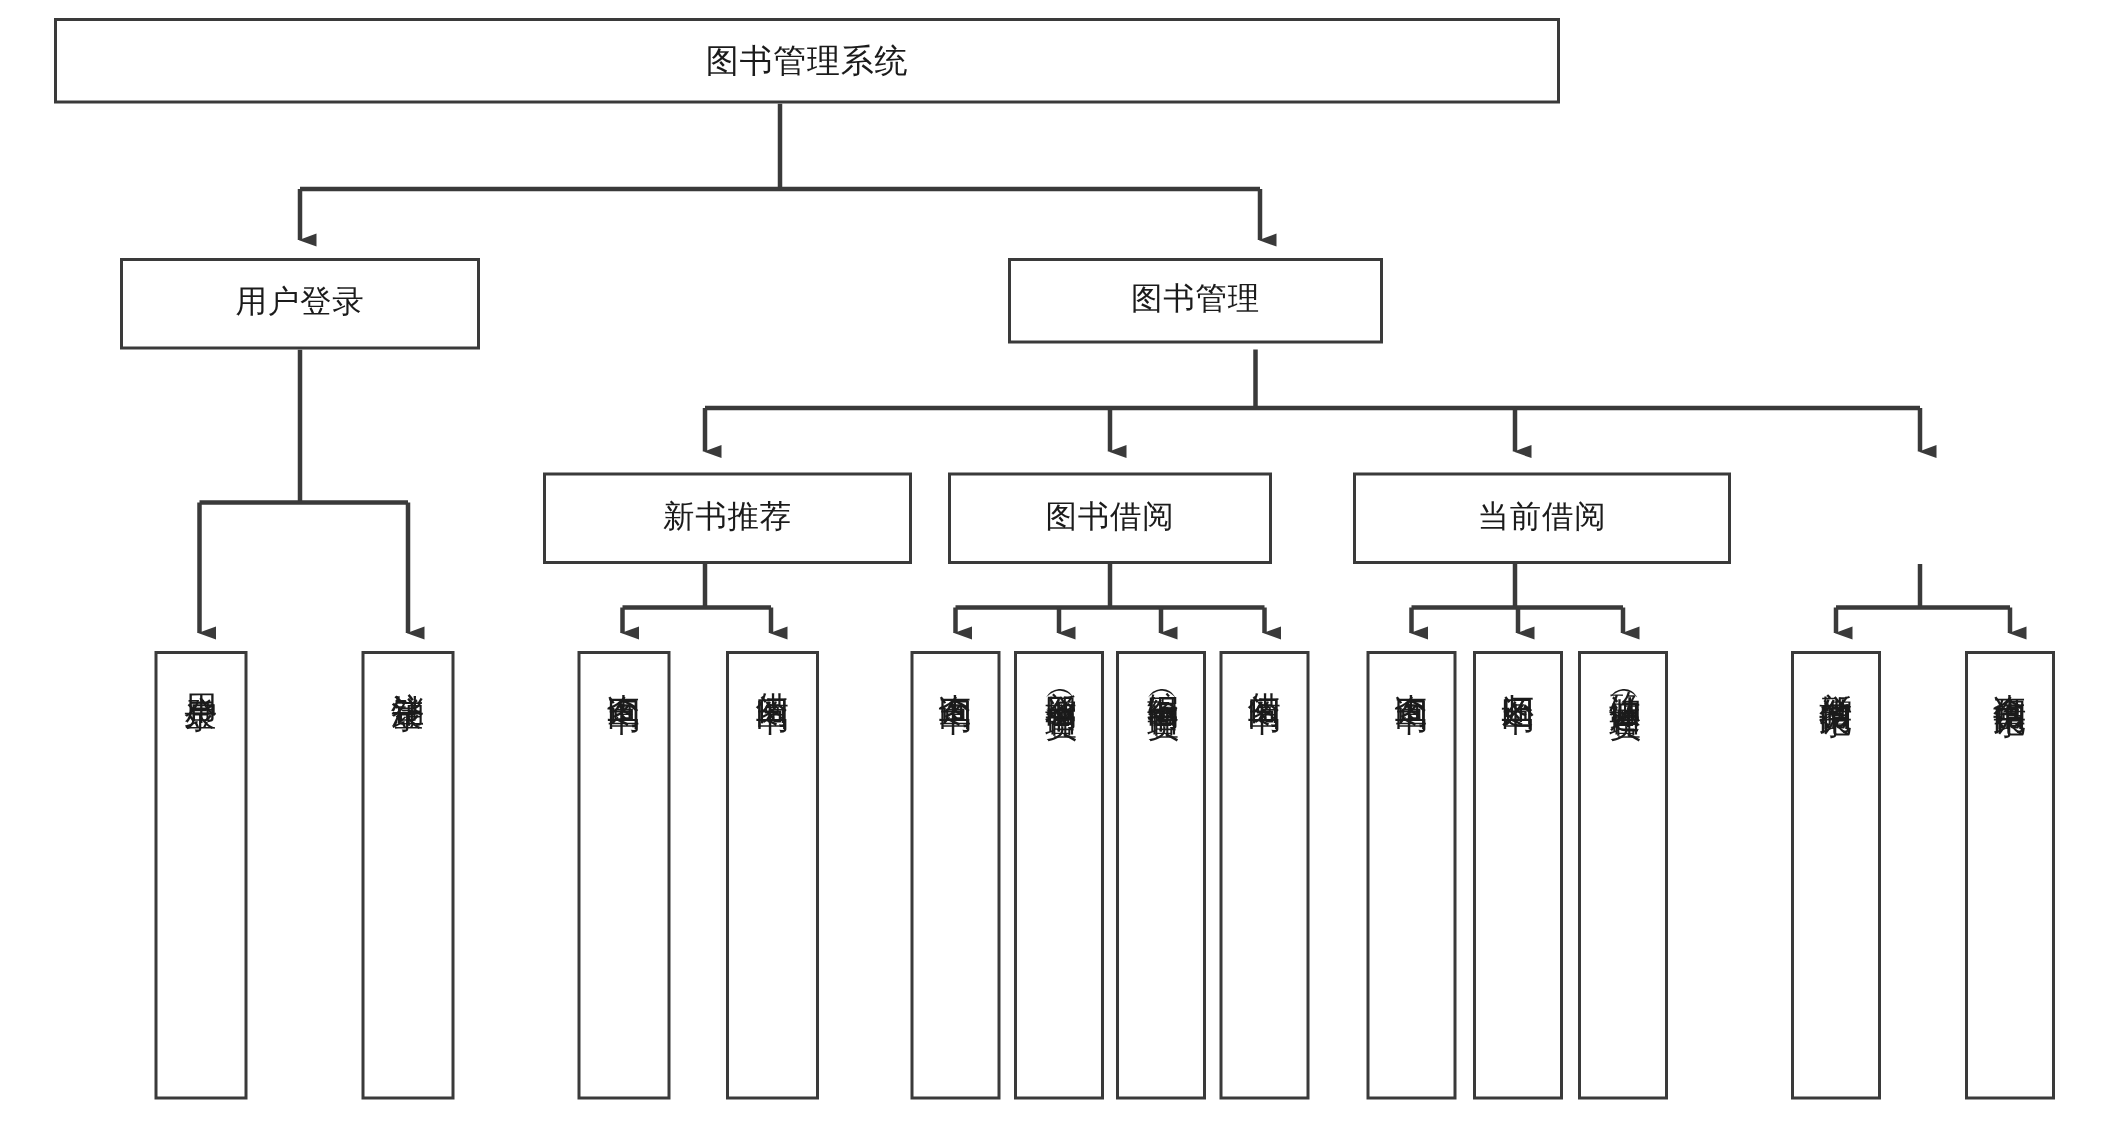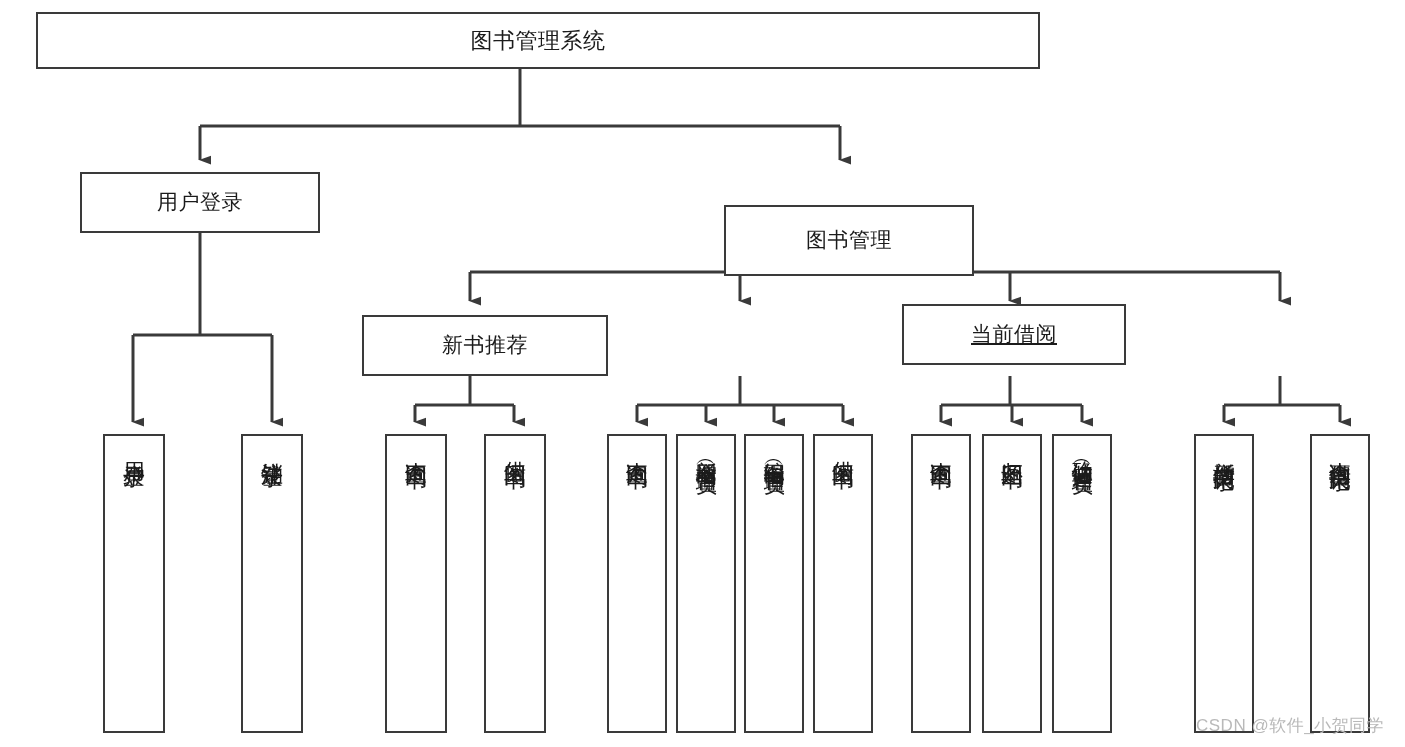--- a/index.html
+++ b/index.html
@@ -120,28 +120,31 @@
     </g>
   </svg>
 
   <div class="node h root" style="left:18px;top:12px;width:1004px;height:57px;margin-left:18px;">
     <span class="label">图书管理系统</span>
   </div>
 
   <div class="node h" style="left:80px;top:172px;width:240px;height:61px;">
     <span class="label">用户登录</span>
   </div>
-  <div class="node h" style="left:724px;top:172px;width:250px;height:71px;margin-top:33px;">
+  <div class="node h" style="left:672px;top:172px;width:250px;height:57px;">
     <span class="label">图书管理</span>
   </div>
 
   <div class="node h" style="left:362px;top:315px;width:246px;height:61px;">
     <span class="label">新书推荐</span>
   </div>
-  <div class="node h" style="left:902px;top:304px;width:224px;height:61px;text-decoration:underline;">
+  <div class="node h" style="left:632px;top:315px;width:216px;height:61px;">
+    <span class="label">图书借阅</span>
+  </div>
+  <div class="node h" style="left:902px;top:315px;width:252px;height:61px;">
     <span class="label">当前借阅</span>
   </div>
 
   <div class="node v" style="left:103px;top:434px;width:62px;height:299px;">
     <span class="label">用户登录</span>
   </div>
   <div class="node v" style="left:241px;top:434px;width:62px;height:299px;">
     <span class="label">注销登录</span>
   </div>
 
@@ -175,15 +178,14 @@
     <span class="label">确认归还（管理员）</span>
   </div>
 
   <div class="node v" style="left:1194px;top:434px;width:60px;height:299px;">
     <span class="label">新增借阅记录</span>
   </div>
   <div class="node v" style="left:1310px;top:434px;width:60px;height:299px;">
     <span class="label">查询借阅记录</span>
   </div>
 
-  <div class="watermark" style="left:1196px;top:714px;">CSDN @软件_小贺同学</div>
 
 </div>
 
 </body></html>

